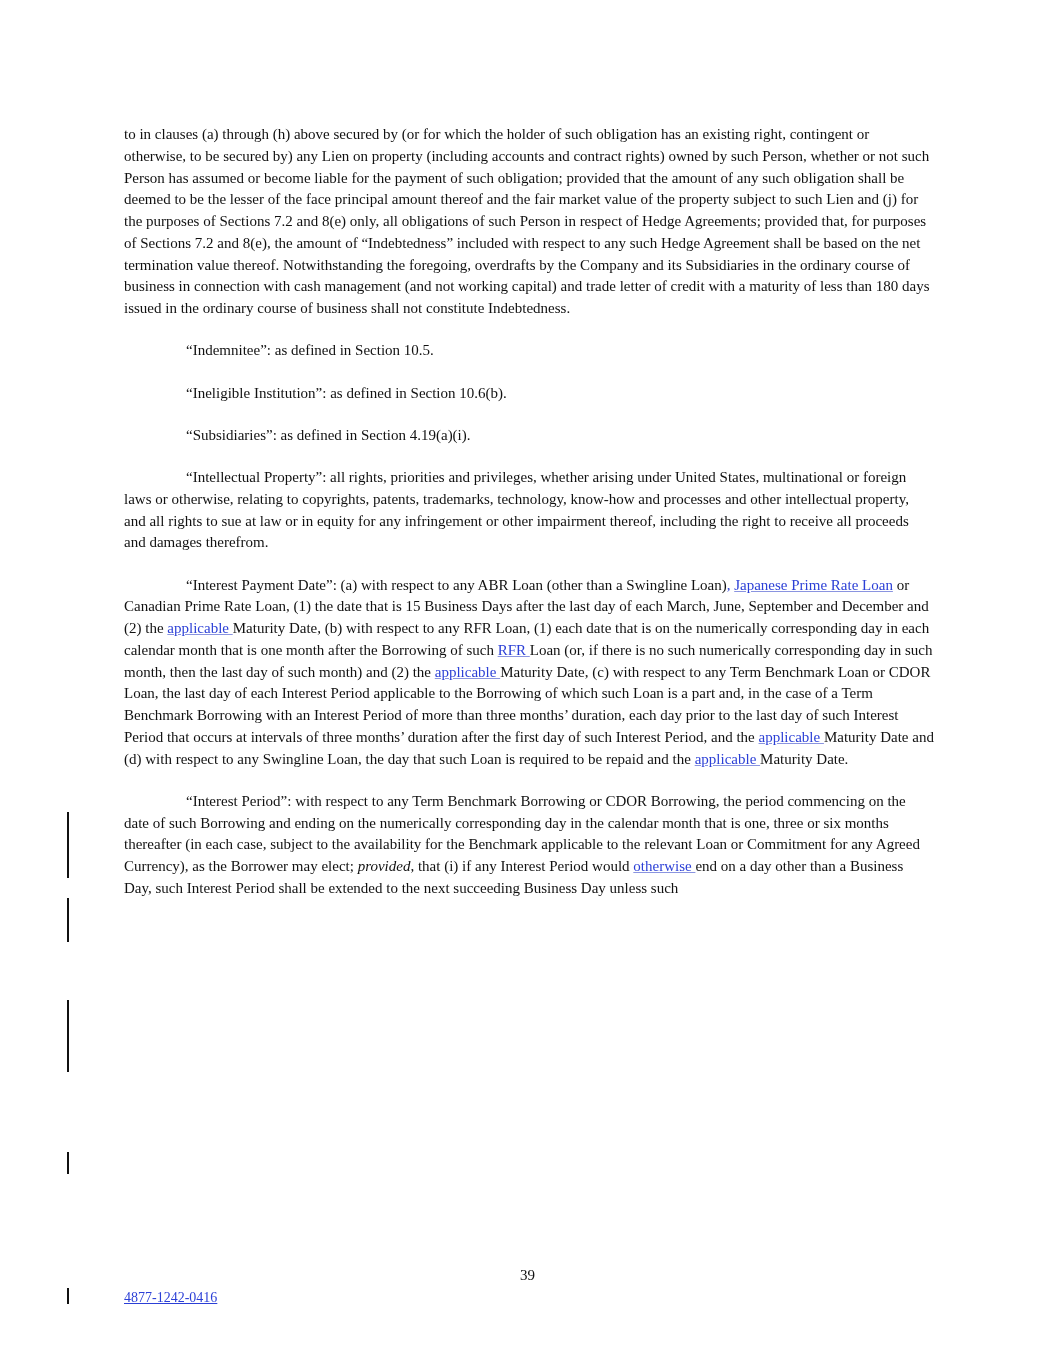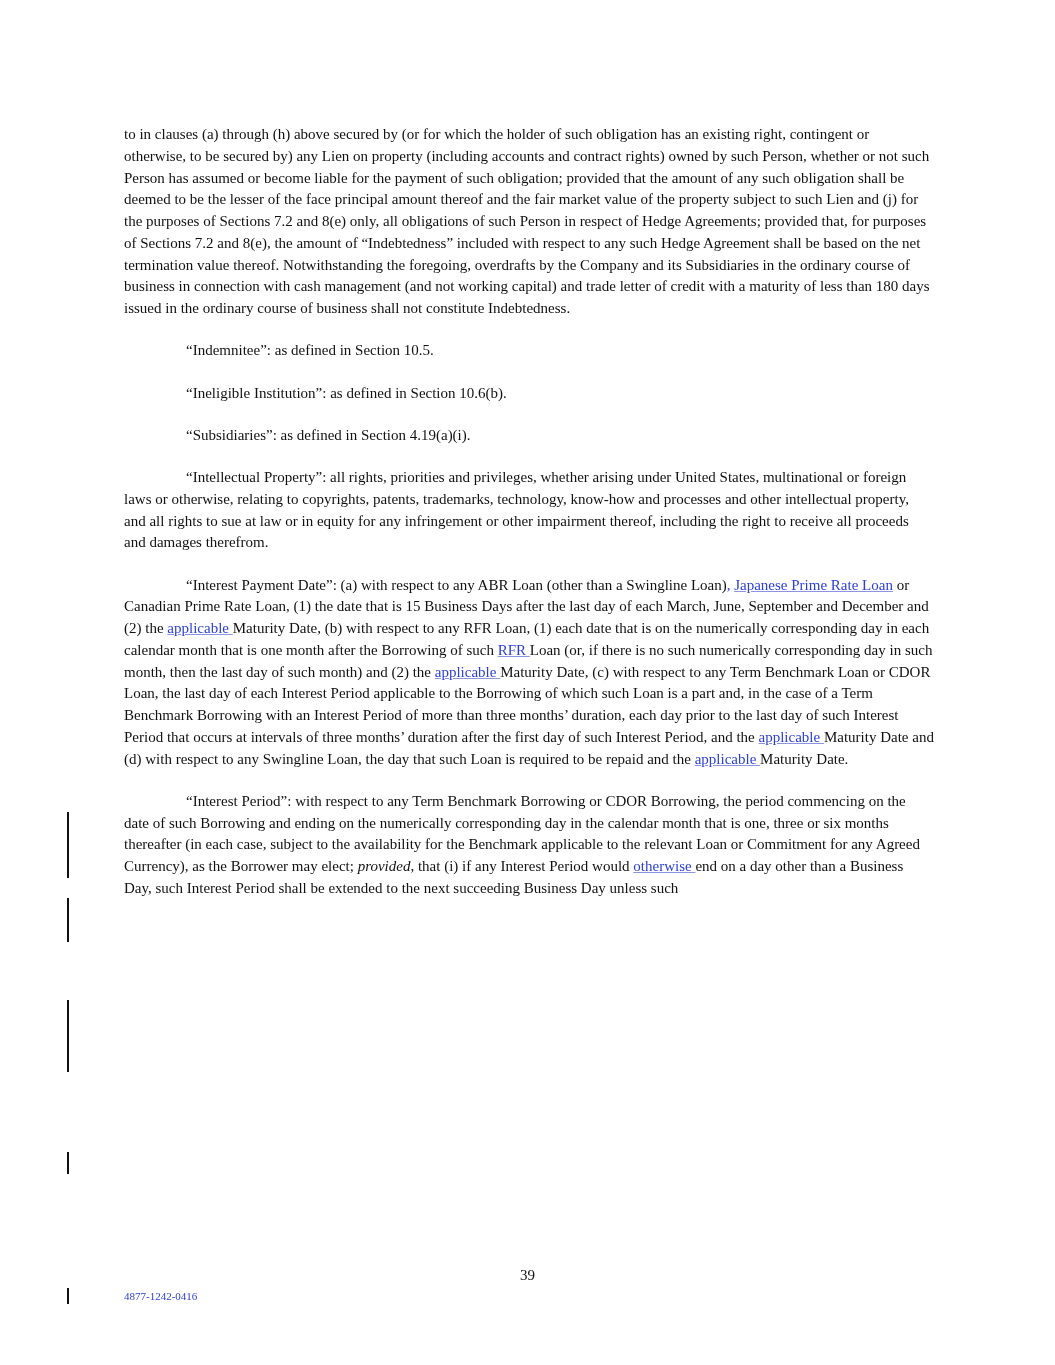--- a/index.html
+++ b/index.html
@@ -8,22 +8,22 @@
   .page { position:absolute; left:124px; top:124px; width:810px;
           font-size:15px; line-height:21.75px; }
   .para { margin:0 0 20.5px 0; text-align:left; }
   .indent { text-indent:62px; }
   .term { font-weight:normal; }
   .lnk { color:#2b3fd6; text-decoration:underline; text-decoration-color:#8a94e0; }
   .ital { font-style:italic; }
   .bar { position:absolute; left:67px; width:2px; background:#111; }
   .pnum { position:absolute; left:0; width:1055px; top:1267px; text-align:center;
           font-size:15px; }
-  .docid { position:absolute; left:124px; top:1290px; font-size:11px;
-           color:#2b3fd6; }
+  .docid { position:absolute; left:124px; top:1290px; font-size:14px;
+           color:#2b3fd6; text-decoration:underline; }
 </style>
 </head>
 <body>
 
 <div class="page">
   <p class="para">to in clauses (a) through (h) above secured by (or for which the holder of such obligation has an existing right, contingent or otherwise, to be secured by) any Lien on property (including accounts and contract rights) owned by such Person, whether or not such Person has assumed or become liable for the payment of such obligation; provided that the amount of any such obligation shall be deemed to be the lesser of the face principal amount thereof and the fair market value of the property subject to such Lien and (j) for the purposes of Sections 7.2 and 8(e) only, all obligations of such Person in respect of Hedge Agreements; provided that, for purposes of Sections 7.2 and 8(e), the amount of “Indebtedness” included with respect to any such Hedge Agreement shall be based on the net termination value thereof. Notwithstanding the foregoing, overdrafts by the Company and its Subsidiaries in the ordinary course of business in connection with cash management (and not working capital) and trade letter of credit with a maturity of less than 180 days issued in the ordinary course of business shall not constitute Indebtedness.</p>
 
   <p class="para indent"><span>“</span><span class="term">Indemnitee</span><span>”: as defined in Section 10.5.</span></p>
 
   <p class="para indent"><span>“</span><span class="term">Ineligible Institution</span><span>”: as defined in Section 10.6(b).</span></p>

